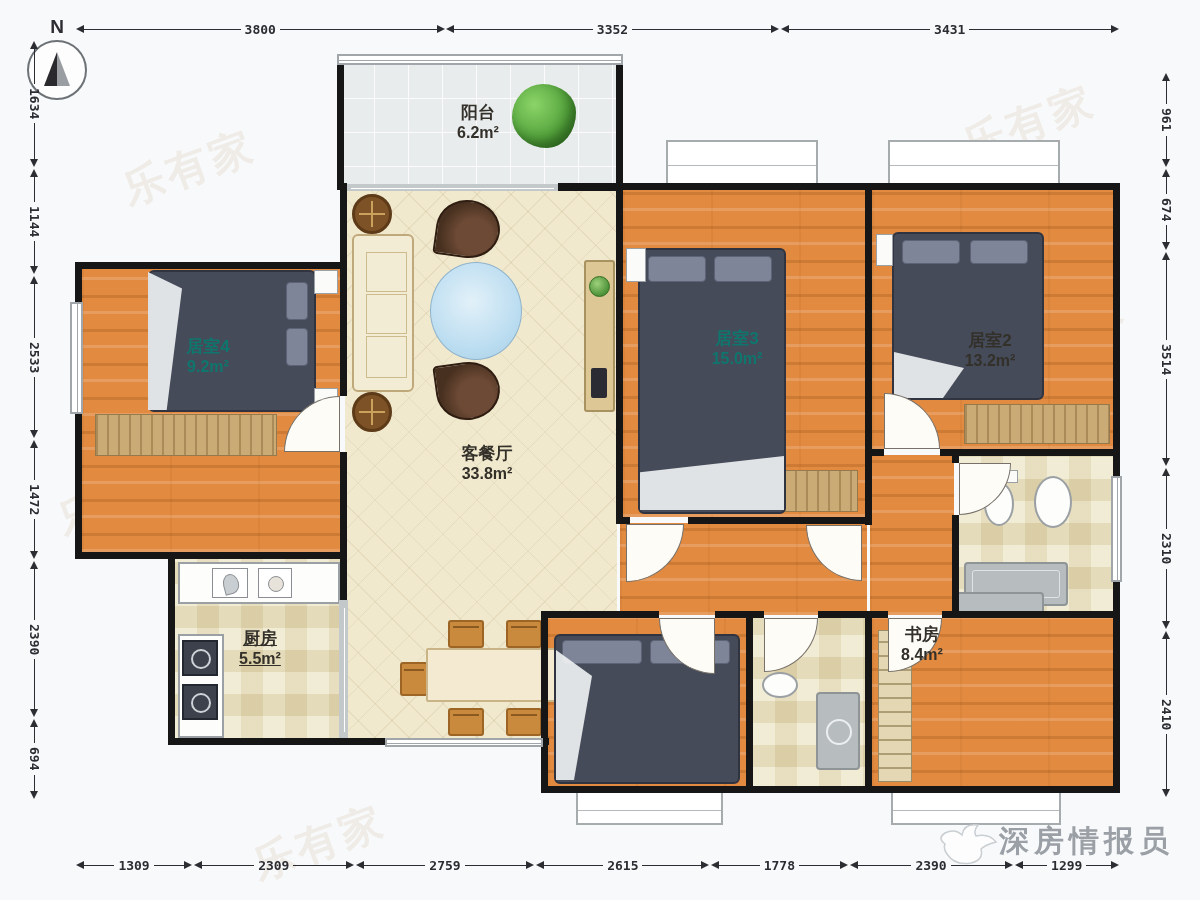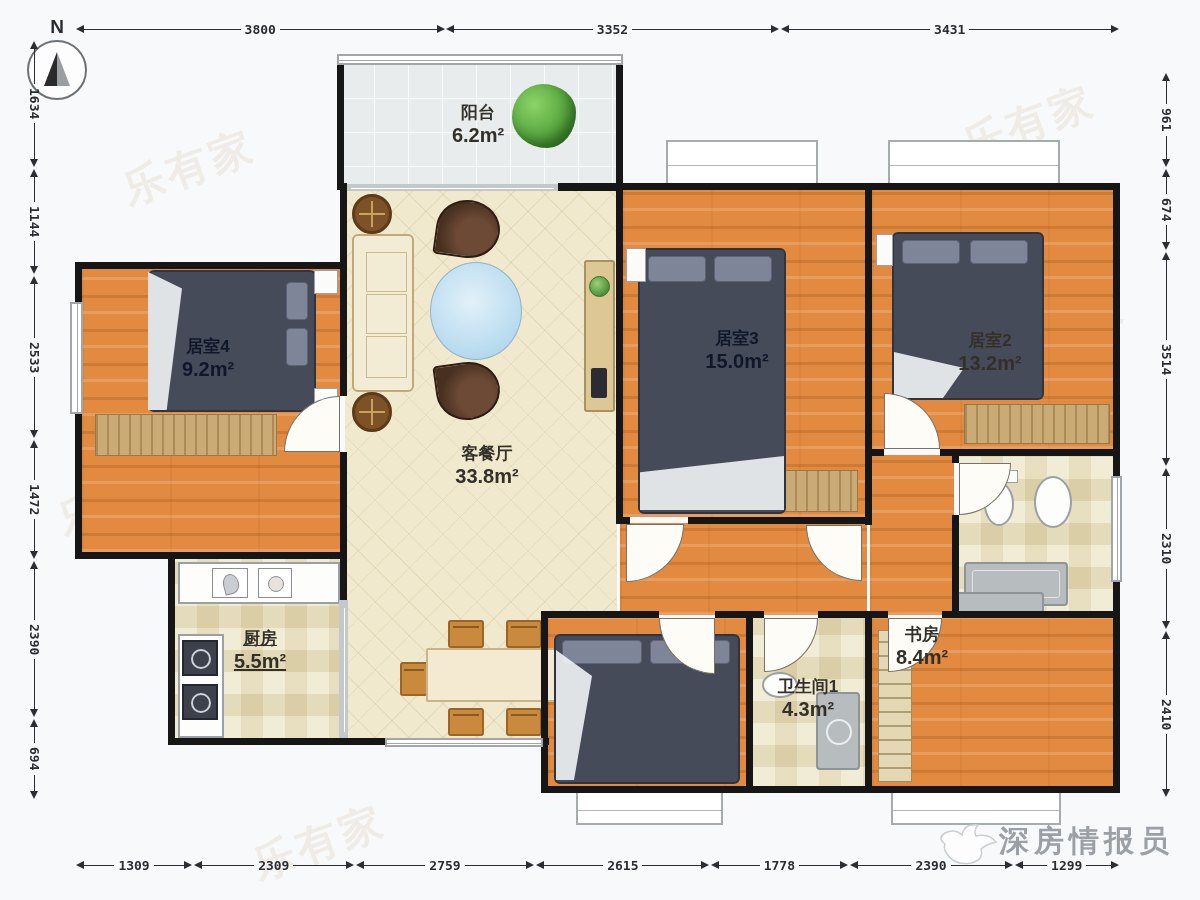--- a/index.html
+++ b/index.html
@@ -85,22 +85,22 @@
   .appl{background:#3c414c;border:2px solid #23272f;}
   .appl::after{content:"";position:absolute;left:50%;top:50%;width:16px;height:16px;margin:-9px 0 0 -9px;
                border:2px solid #cfd3d8;border-radius:50%;}
   .gray{background:#b7bcbf;border:2px solid #8f9497;border-radius:4px;}
   .whiteoval{background:#fdfdfb;border:2px solid #9aa0a3;border-radius:50%;}
   .shelf{background:#e4d7b4;border:1.5px solid #9b8c68;
          background-image:repeating-linear-gradient(0deg,transparent 0 12px,rgba(120,100,55,.5) 12px 14px);}
   
   .rlabel{position:absolute;width:120px;text-align:center;z-index:7;color:#33302a;line-height:1.25;}
   .rlabel .rn{font-size:17px;font-weight:bold;}
-  .rlabel .ra{font-size:20px;font-weight:bold;}
-  .dark-lab{color:#0f172a;}
+  .rlabel .ra{font-size:16px;font-weight:bold;}
+  .dark-lab{color:#0f766e;}
   
   #brand{position:absolute;left:935px;top:816px;display:flex;align-items:center;z-index:7;}
   #brand .txt{font-size:30px;font-weight:bold;color:#8b9198;letter-spacing:5px;opacity:.85;}
 </style>
 </head>
 <body>
 
 <div id="stage">
 
   <div class="wm" style="left:120px;top:140px;">乐有家</div>
@@ -438,24 +438,20 @@
     <div class="ra">15.0m²</div>
   </div>
   <div class="rlabel" style="left:930px;top:330px;">
     <div class="rn">居室2</div>
     <div class="ra">13.2m²</div>
   </div>
   <div class="rlabel" style="left:200px;top:628px;text-decoration:underline;">
     <div class="rn">厨房</div>
     <div class="ra">5.5m²</div>
   </div>
-  <div class="rlabel" style="left:748px;top:676px;">
-    <div class="rn">卫生间1</div>
-    <div class="ra">4.3m²</div>
-  </div>
   <div class="rlabel" style="left:862px;top:624px;">
     <div class="rn">书房</div>
     <div class="ra">8.4m²</div>
   </div>
 
   <div id="brand">
     <svg width="64" height="50" viewBox="0 0 64 50">
       <path d="M10 28 Q2 22 10 17 Q20 12 27 19 Q29 7 43 9 Q38 15 41 20 Q54 17 61 26 Q50 29 46 33 Q49 44 36 47 Q20 50 12 38 Q8 33 10 28 Z" fill="#fdfdfd" stroke="#c9ced2" stroke-width="1.5"></path>
     </svg>
     <span class="txt">深房情报员</span>

